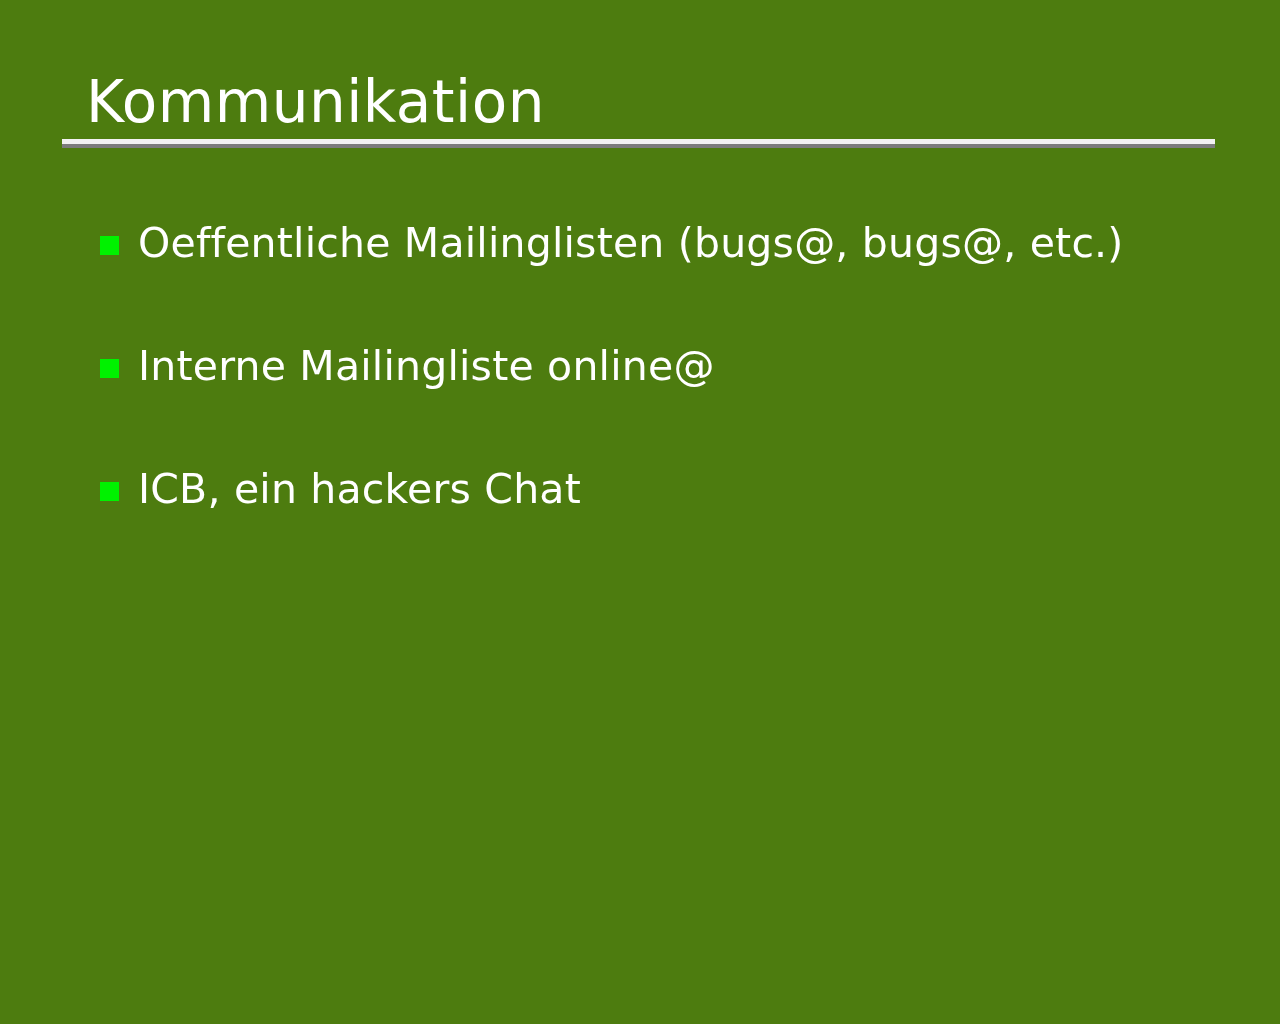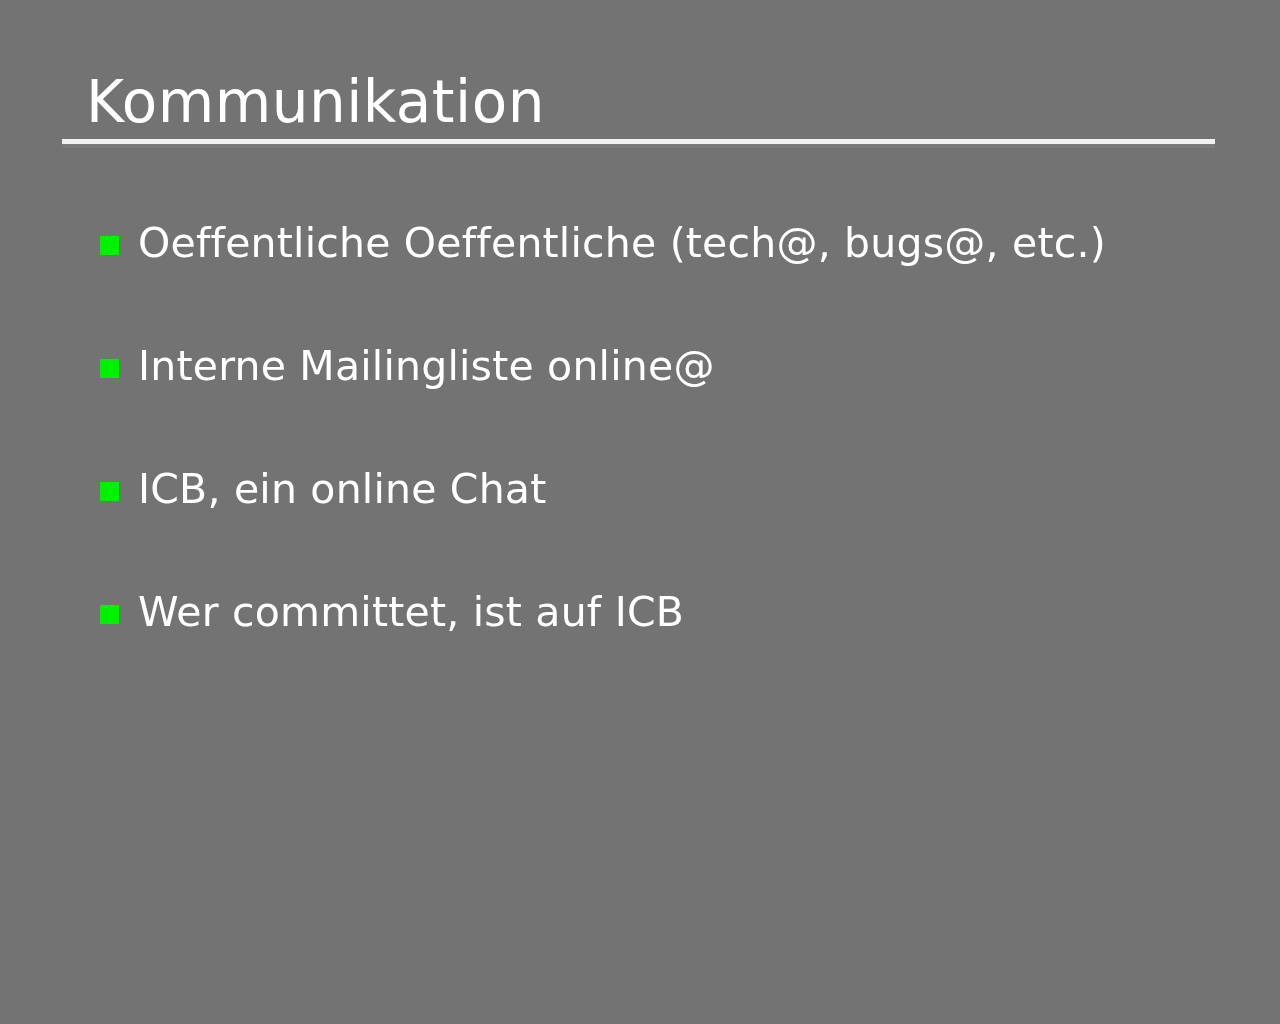--- a/index.html
+++ b/index.html
@@ -10,21 +10,21 @@
     width: 1280px;
     height: 1024px;
     overflow: hidden;
     font-family: "DejaVu Sans", sans-serif;
   }
 
   #slide {
     position: relative;
     width: 1280px;
     height: 1024px;
-    background: #737373;
+    background: #4d7c0f;
     box-sizing: border-box;
   }
 
   
   #title-block {
     position: absolute;
     left: 0;
     top: 0;
     width: 1280px;
   }
@@ -111,33 +111,29 @@
     <div id="title-rule">
       <div class="rule-light"></div>
       <div class="rule-shadow"></div>
     </div>
   </div>
 
   <ul id="bullet-list">
 
     <li class="bullet-item">
       <span class="bullet-marker"></span>
-      <span class="bullet-text">Oeffentliche Oeffentliche (tech@, bugs@, etc.)</span>
+      <span class="bullet-text">Oeffentliche Mailinglisten (bugs@, bugs@, etc.)</span>
     </li>
 
     <li class="bullet-item">
       <span class="bullet-marker"></span>
       <span class="bullet-text">Interne Mailingliste online@</span>
     </li>
 
     <li class="bullet-item">
       <span class="bullet-marker"></span>
-      <span class="bullet-text">ICB, ein online Chat</span>
+      <span class="bullet-text">ICB, ein hackers Chat</span>
     </li>
 
-    <li class="bullet-item">
-      <span class="bullet-marker"></span>
-      <span class="bullet-text">Wer committet, ist auf ICB</span>
-    </li>
 
   </ul>
 
 </div>
 
 </body></html>

